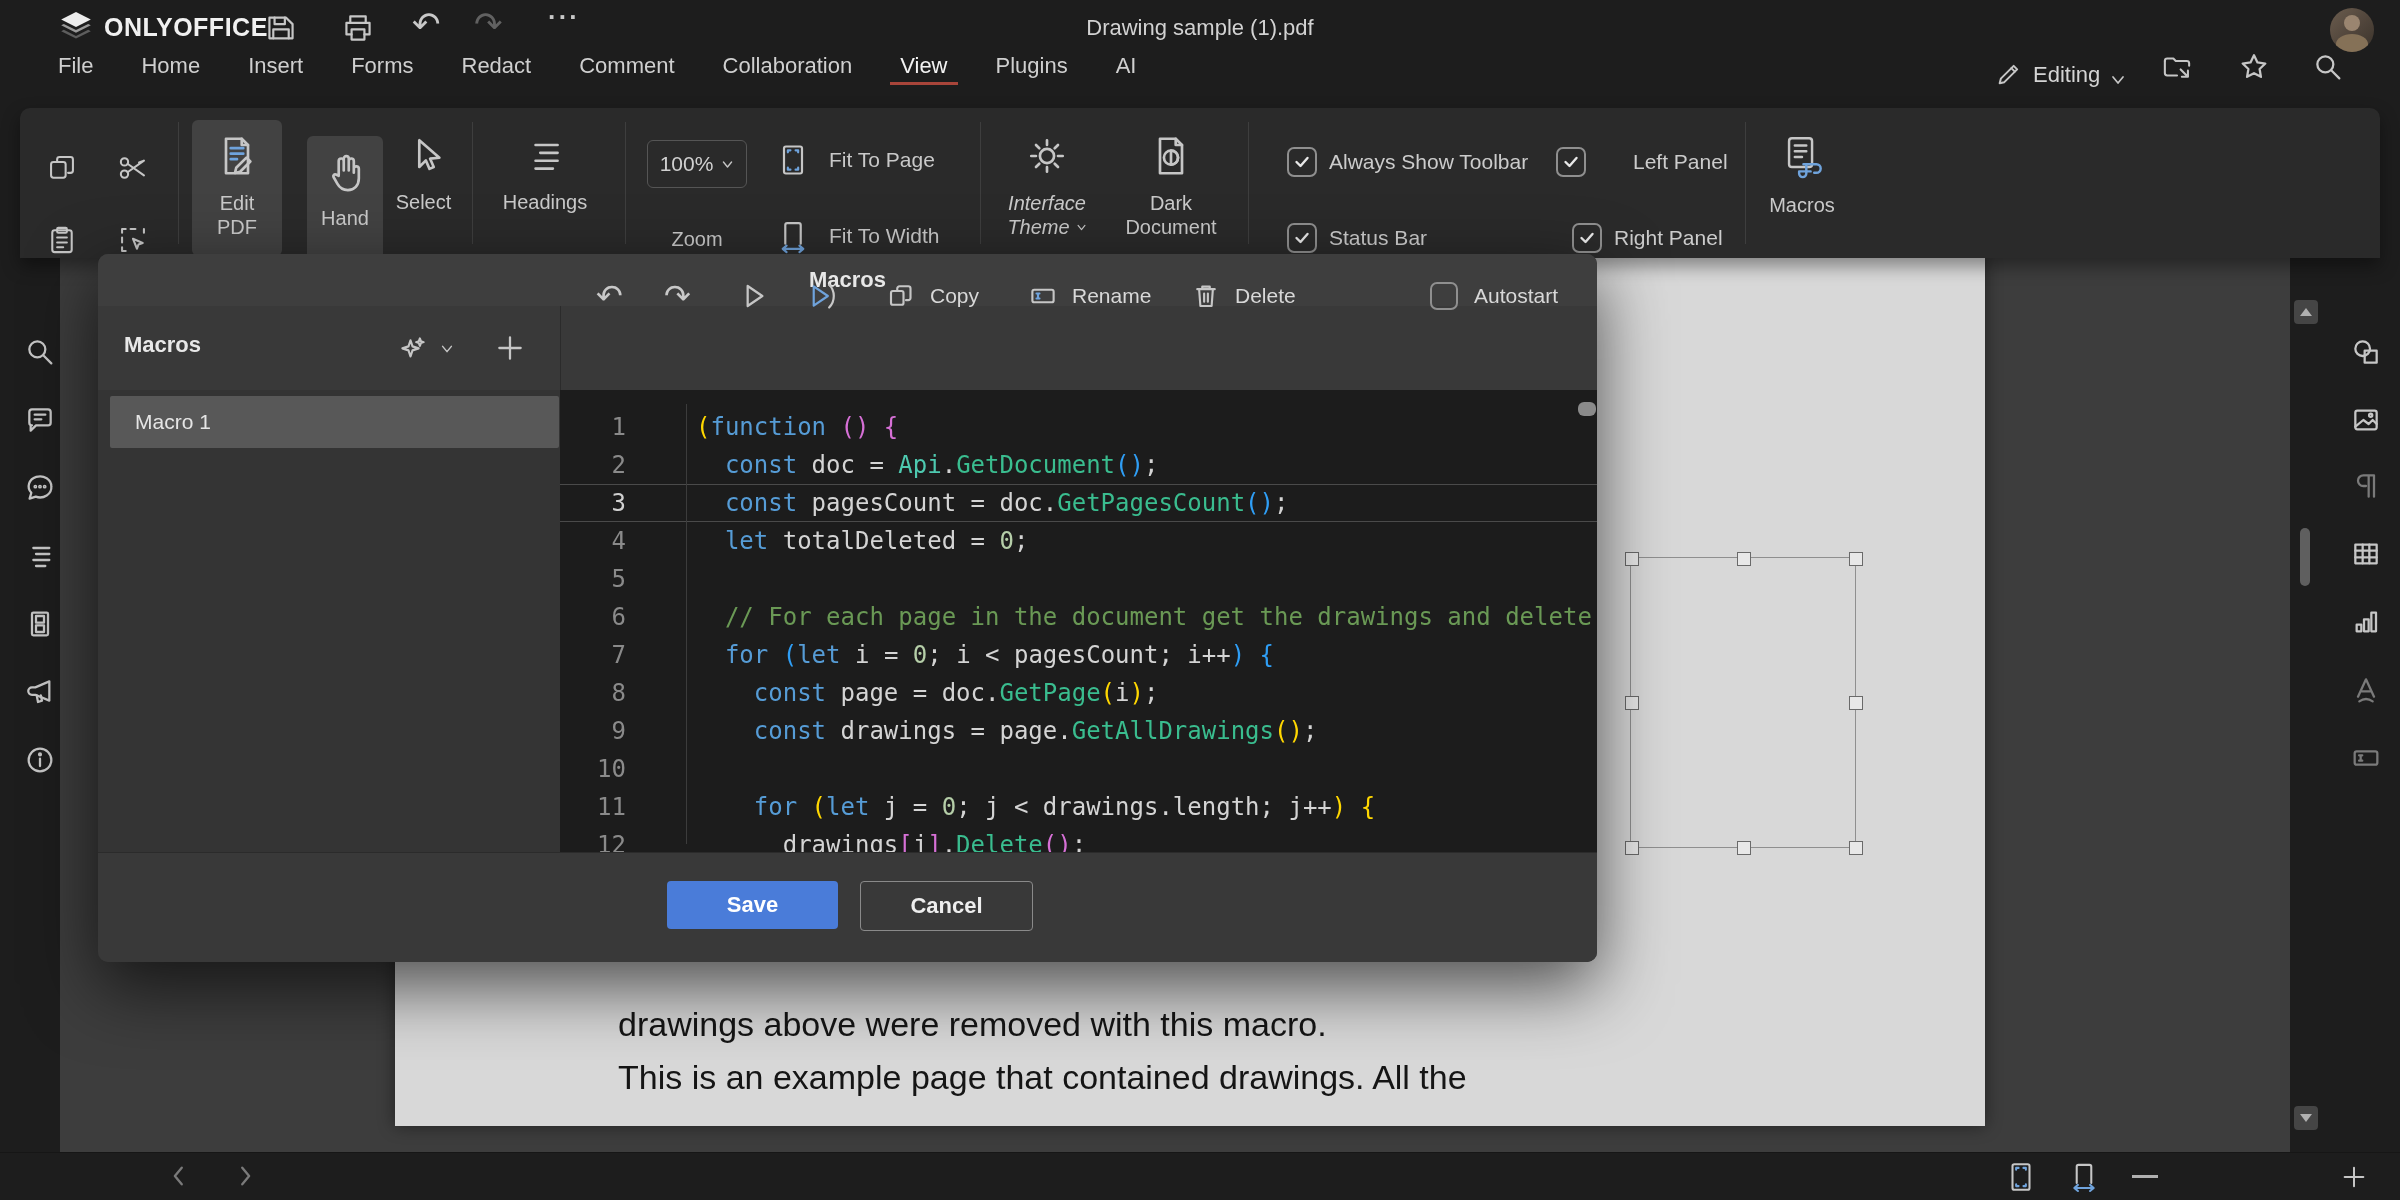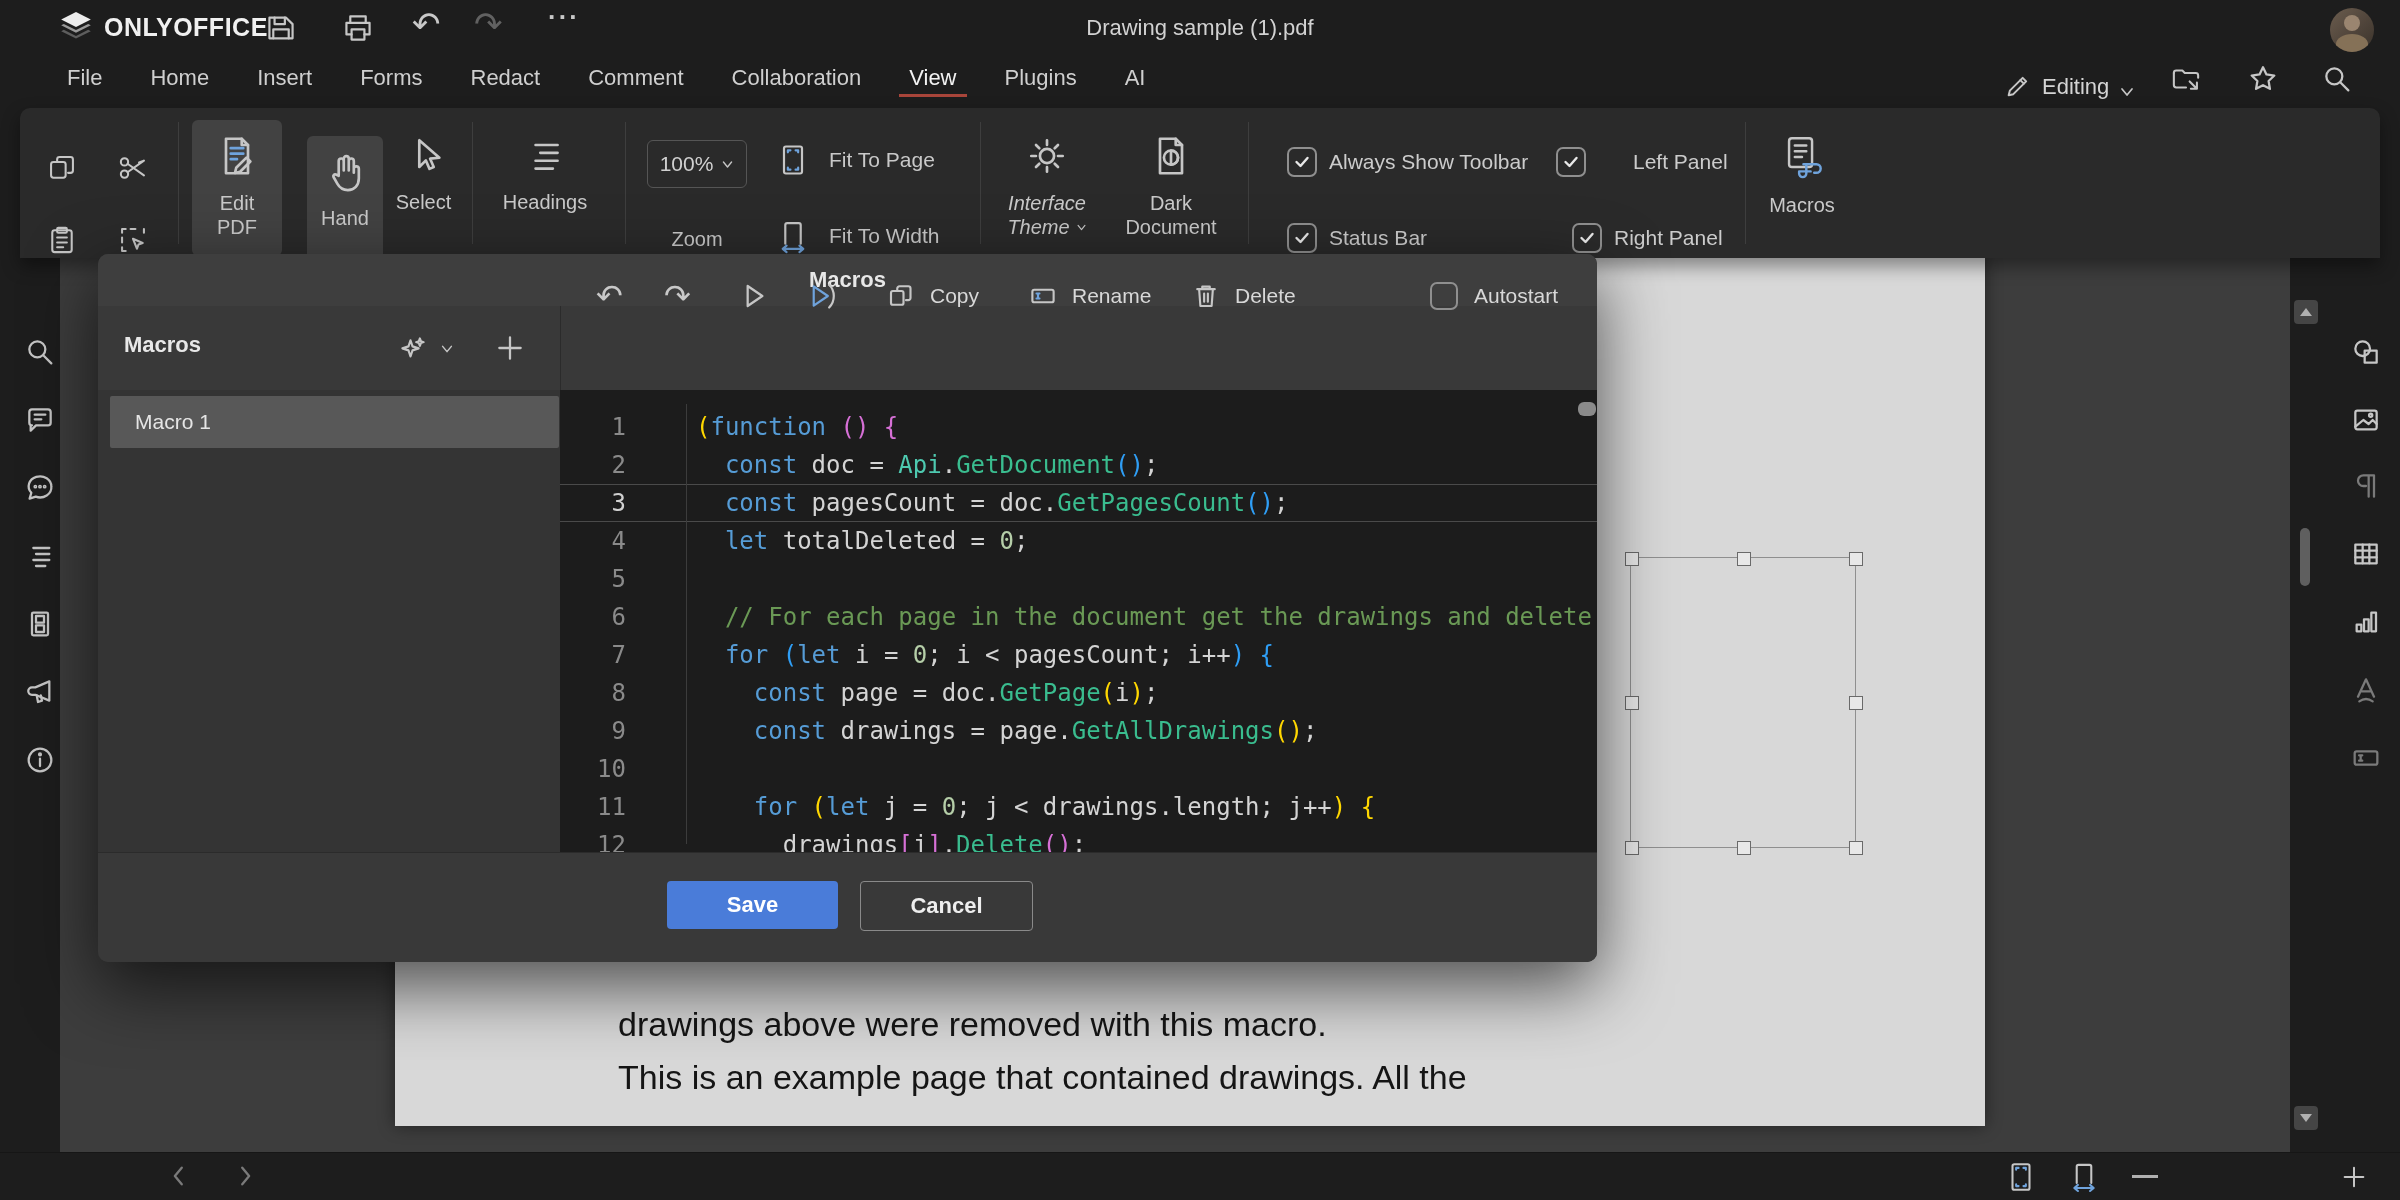--- a/index.html
+++ b/index.html
@@ -6,21 +6,21 @@
   #app{position:relative;width:2400px;height:1200px;background:#1d1d1d;overflow:hidden;
        font-family:"Liberation Sans",sans-serif;color:#cccccc;}
   .abs{position:absolute;}
   svg{display:block;}
   .ic path,.ic rect,.ic circle,.ic line,.ic polyline,.ic ellipse{stroke:#c6c6c6;fill:none;stroke-width:1.7;stroke-linecap:round;stroke-linejoin:round;}
   
   .hicon{position:absolute;top:10px;cursor:pointer;}
   .doc-title{position:absolute;top:0;left:900px;width:600px;height:56px;line-height:56px;text-align:center;
              font-size:22px;color:#d2d2d2;}
   
-  .menubar{position:absolute;left:0;top:56px;width:2048px;height:44px;margin-left:9px;}
+  .menubar{position:absolute;left:0;top:44px;width:2048px;height:44px;}
   .tabs{position:absolute;left:34px;top:0;height:44px;display:flex;align-items:center;}
   .tab{padding:0 24px;font-size:22px;color:#cfcfcf;height:44px;line-height:44px;position:relative;cursor:pointer;}
   .tab.active{color:#f2f2f2;}
   .tab.active::after{content:"";position:absolute;left:14px;right:14px;bottom:3px;height:3px;background:#A8453A;}
   
   .ribbon{position:absolute;left:20px;top:108px;width:2360px;height:150px;background:#2a2a2a;
           border-radius:10px 10px 0 0;box-shadow:0 8px 18px rgba(0,0,0,.4);z-index:5;}
   .rdiv{position:absolute;top:14px;width:1px;height:122px;background:#3e3e3e;}
   .rlabel{font-size:20px;color:#c9c9c9;text-align:center;}
   .rbtn{position:absolute;border-radius:6px;display:flex;flex-direction:column;align-items:center;cursor:pointer;}

